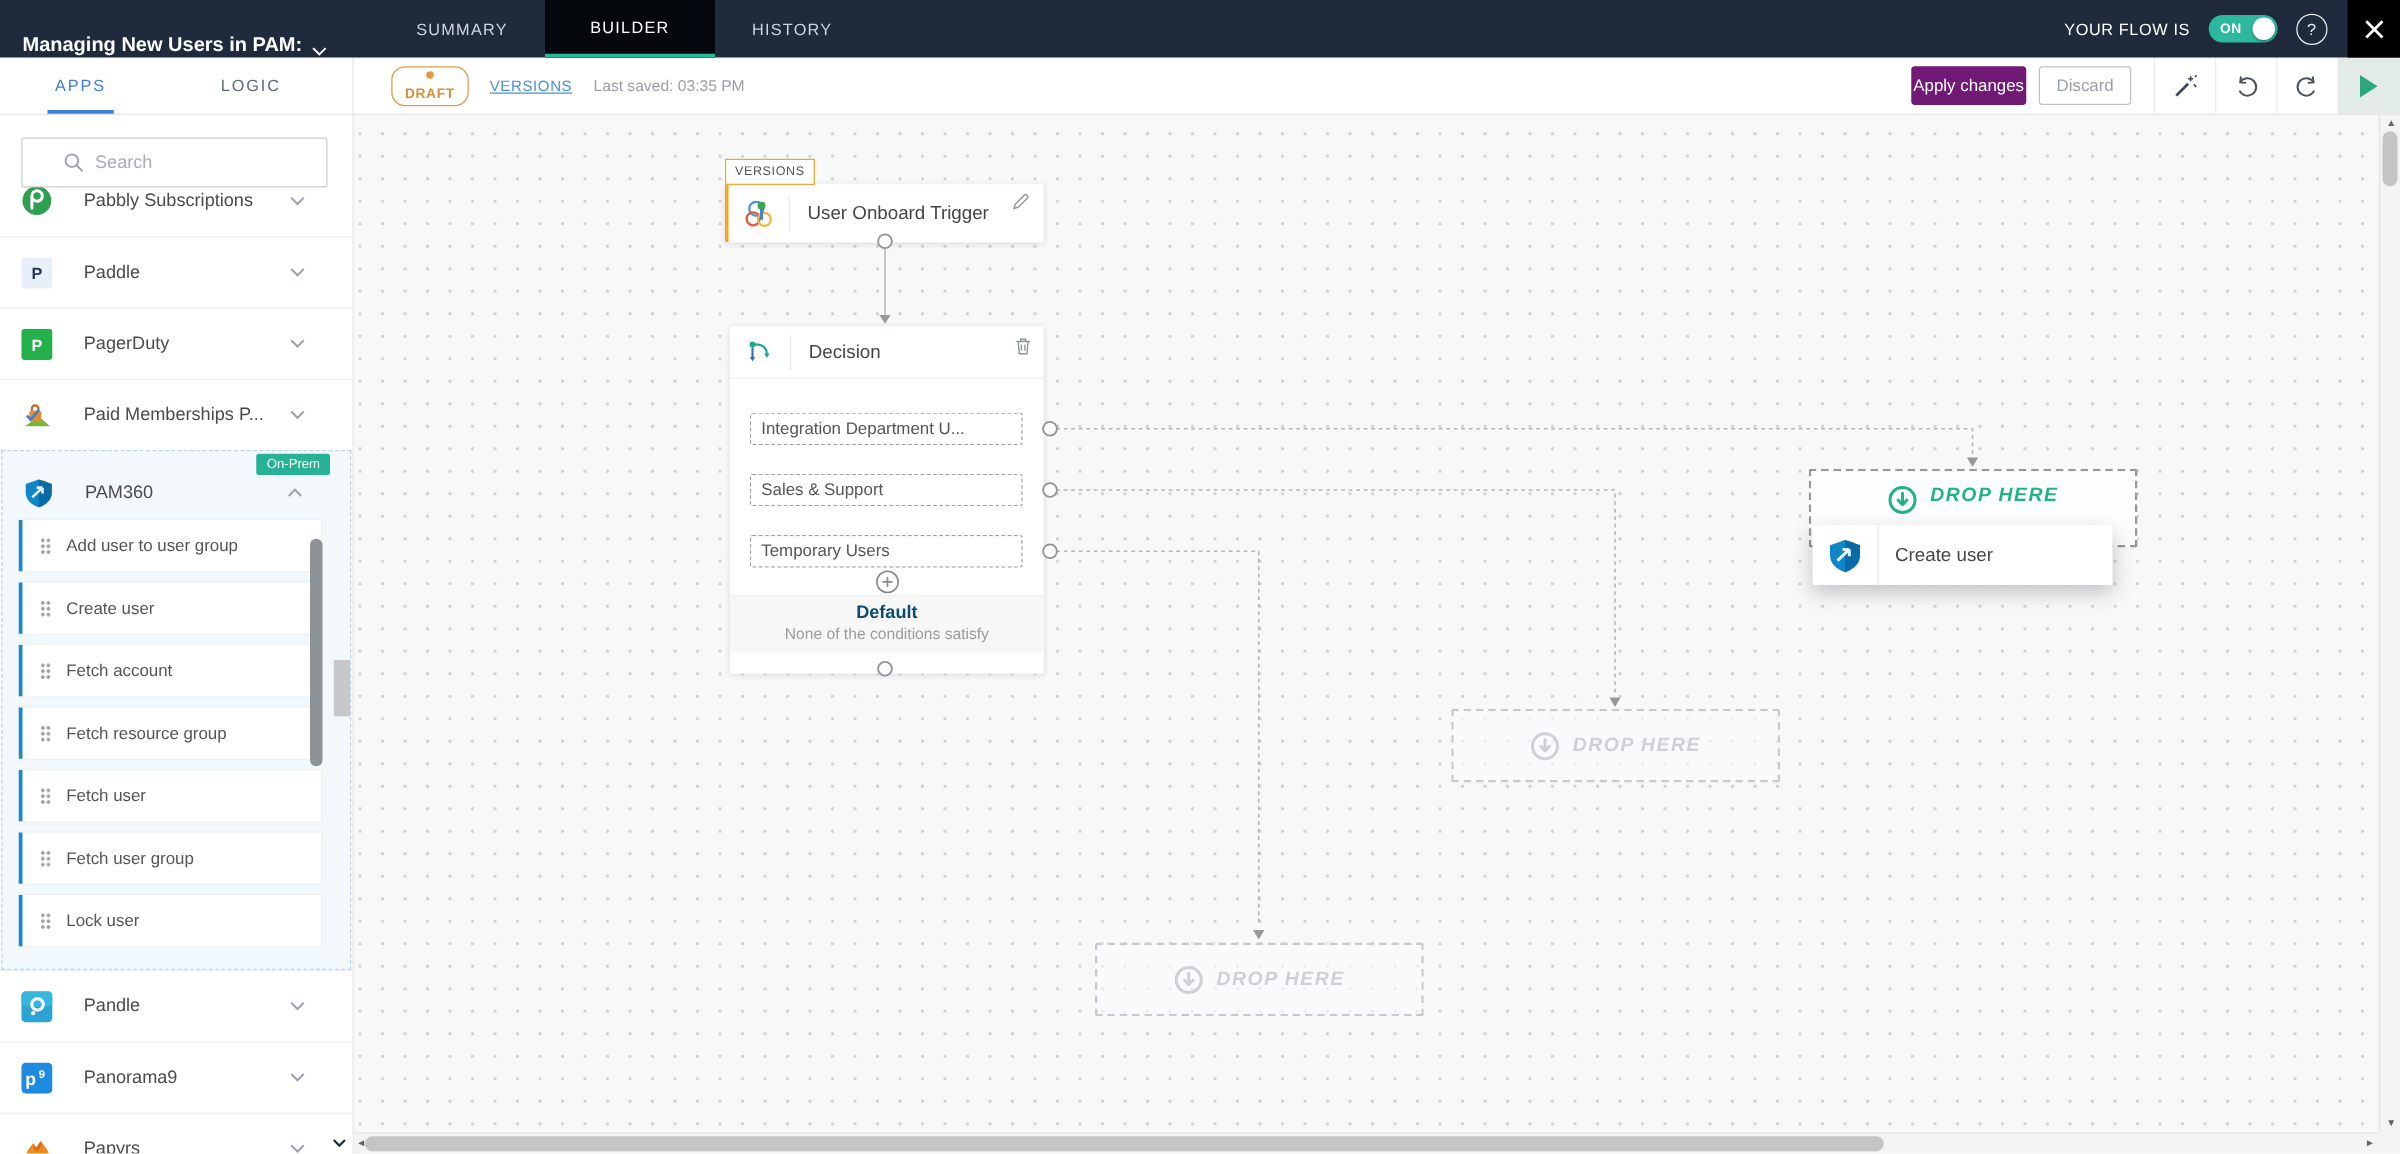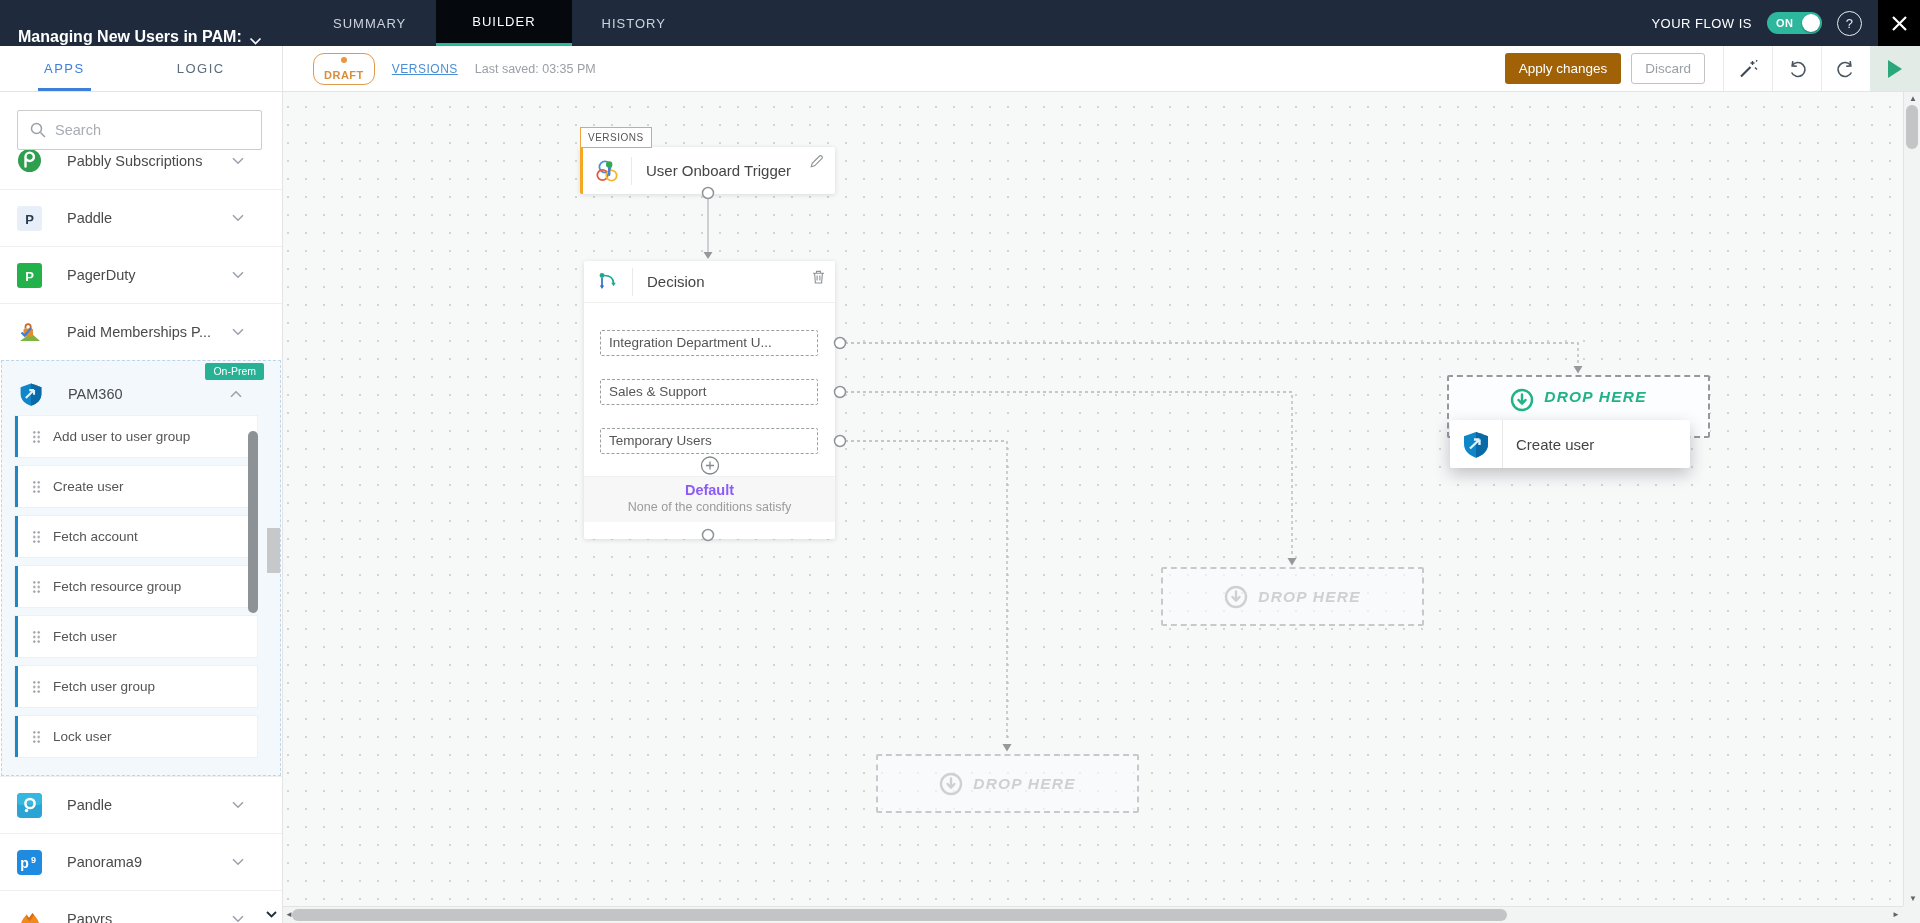--- a/index.html
+++ b/index.html
@@ -26,31 +26,31 @@
   .side-tab.apps { margin-left:44px; }
   .side-tab.logic { margin-left:92px; }
   .side-tab.active { color:#3d7fd9; }
   .side-tab.active::after { content:""; position:absolute; left:-6px; right:-6px; bottom:0; height:3px; background:#3d7fd9; }
   .tl-mid { display:flex; align-items:center; gap:17px; padding-left:30px; }
   .draft { display:flex; align-items:center; gap:6px; border:1px solid #df9a4b; color:#d98e3c; font-size:11px; font-weight:bold; letter-spacing:.5px; padding:3px 10px; border-radius:11px;flex-direction:column; }
   .draft .dot { width:6px; height:6px; border-radius:50%; background:#e8973f; }
   .versions { color:#4a8fd3; font-size:12px; letter-spacing:.5px; text-decoration:underline; cursor:pointer; }
   .lastsaved { color:#9aa0a6; font-size:12.5px; }
   .tl-right { margin-left:auto; display:flex; align-items:center; }
-  .btn-apply { background:#a16207; color:#fff; font-size:13.5px; padding:8px 14px; border-radius:3px; border:none; cursor:pointer; margin-right:10px; font-family:inherit; }
+  .btn-apply { background:#701a75; color:#fff; font-size:13.5px; padding:8px 2px; border-radius:3px; border:none; cursor:pointer; margin-right:10px; font-family:inherit; }
   .btn-discard { border:1px solid #c3c3c3; color:#9aa0a6; font-size:13.5px; padding:7px 13px; border-radius:3px; background:#fff; cursor:pointer; margin-right:18px; font-family:inherit; }
   .tsep { width:1px; height:45px; background:#ebebeb; }
   .ticon { width:48px; height:45px; display:flex; justify-content:center; align-items:center; cursor:pointer; }
   .play-area { width:50px; height:45px; background:#e3ebe7; display:flex; align-items:center; justify-content:center; cursor:pointer; }
   .play-tri { width:0; height:0; border-left:14px solid #2aa87c; border-top:9px solid transparent; border-bottom:9px solid transparent; }
 
   
   .bodywrap { position:absolute; top:92px; left:0; width:1920px; height:831px; }
   .sidebar { position:absolute; left:0; top:0; width:283px; height:831px; background:#fff; border-right:1px solid #e4e4e4; overflow:hidden; z-index:10; }
-  .search-box { position:absolute; left:17px; top:18px; width:245px; height:40px; border:1px solid #ccc; border-radius:2px; display:flex; align-items:center; padding-left:12px; gap:9px; background:#fff; z-index:3; }
+  .search-box { position:absolute; left:17px; top:18px; width:245px; height:40px; border:1px solid #ccc; border-radius:2px; display:flex; align-items:center; padding-left:12px; gap:9px; background:#fff; z-index:3;justify-content:flex-end; }
   .search-box input { border:none; outline:none; font-size:14.5px; color:#555; width:185px; font-family:inherit; background:transparent; }
   .search-box input::placeholder { color:#a7adb3; }
   .app-list { position:absolute; top:0; left:0; right:0; }
   .spacer { height:40px; }
   .app-row { height:57px; display:flex; align-items:center; border-top:1px solid #efefef; position:relative; padding-left:17px; cursor:pointer; background:#fff; }
   .spacer + .app-row { border-top:none; }
   .aicon { width:27px; display:flex; align-items:center; }
   .aname { margin-left:23px; font-size:14.5px; color:#4a4a4a; }
   .chev { position:absolute; right:38px; top:50%; transform:translateY(-50%); display:flex; }
   .chev.up { transform:translateY(-50%) rotate(180deg); }
@@ -74,21 +74,21 @@
   .nd-div { width:1px; height:28px; background:#e9e9e9; flex:none; }
   .nd-title { margin-left:14px; font-size:15px; color:#454545; white-space:nowrap; }
   .pencil { position:absolute; right:11px; top:7px; cursor:pointer; }
   .decision { left:301px; top:169px; width:251px; height:278px; }
   .dec-head { height:42px; display:flex; align-items:center; border-bottom:1px solid #eee; position:relative; }
   .trash { position:absolute; right:10px; top:9px; cursor:pointer; }
   .conds { position:absolute; left:16px; top:69px; width:218px; }
   .cond { height:26px; border:1px dashed #9aa0a4; border-radius:2px; margin-bottom:23px; font-size:13.5px; color:#555; line-height:24px; padding:0 8px; background:#fff; white-space:nowrap; overflow:hidden; cursor:pointer; }
   .plusbtn { position:absolute; left:50%; top:195px; transform:translateX(-50%); width:19px; height:19px; cursor:pointer; }
   .def-sec { position:absolute; left:0; right:0; top:215px; height:46px; background:#f7f7f8; border-top:1px solid #f0f0f0; text-align:center; padding-top:5px; }
-  .def-title { font-size:14.5px; font-weight:bold; color:#8b5cf6; }
+  .def-title { font-size:14.5px; font-weight:bold; color:#0c4a6e; }
   .def-sub { font-size:12.5px; color:#9b9b9b; margin-top:2px; }
   .dropbox { position:absolute; border:2px dashed #c7c9cb; border-radius:2px; background:rgba(251,251,252,.65); display:flex; justify-content:center; align-items:center; gap:10px; z-index:2;font-style:italic; }
   .dropbox .dh-label { font-size:15.5px; font-weight:bold; letter-spacing:1.2px; color:#ced1d3; }
   .dropbox.active { left:1164px; top:283px; width:263px; height:63px; border-color:#96989b; background:#fcfdfe; align-items:flex-start; padding-top:11px; }
   .dropbox.active .dh-label { color:#21b287; }
   .dropbox.g2 { left:878px; top:475px; width:263px; height:59px; }
   .dropbox.g3 { left:593px; top:662px; width:263px; height:59px; }
   .create-card { position:absolute; left:1167px; top:328px; width:240px; height:48px; background:#fff; border-radius:2px; box-shadow:0 6px 16px rgba(45,50,60,.28); display:flex; align-items:center; z-index:6; cursor:grabbing; }
   .cc-icon { width:52px; display:flex; justify-content:center; flex:none; }
   .cc-div { width:1px; height:48px; background:#e8e8e8; flex:none; }

